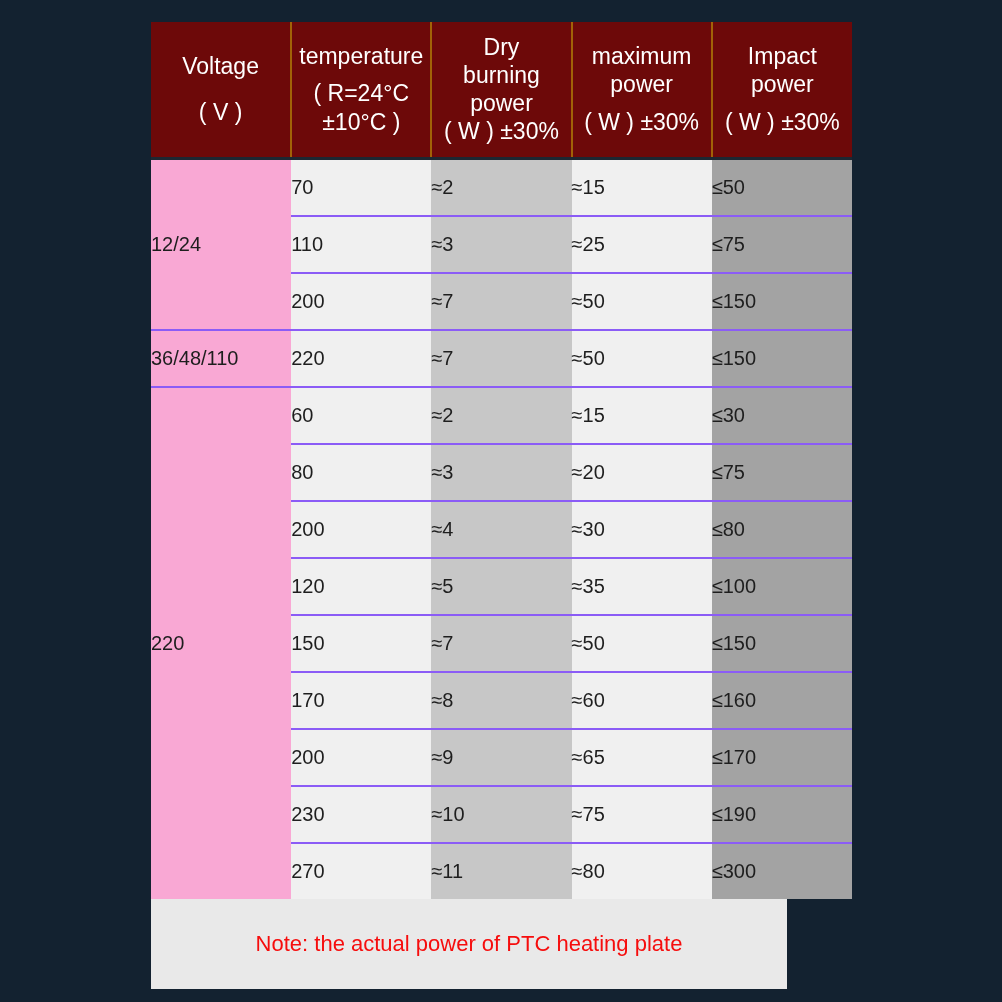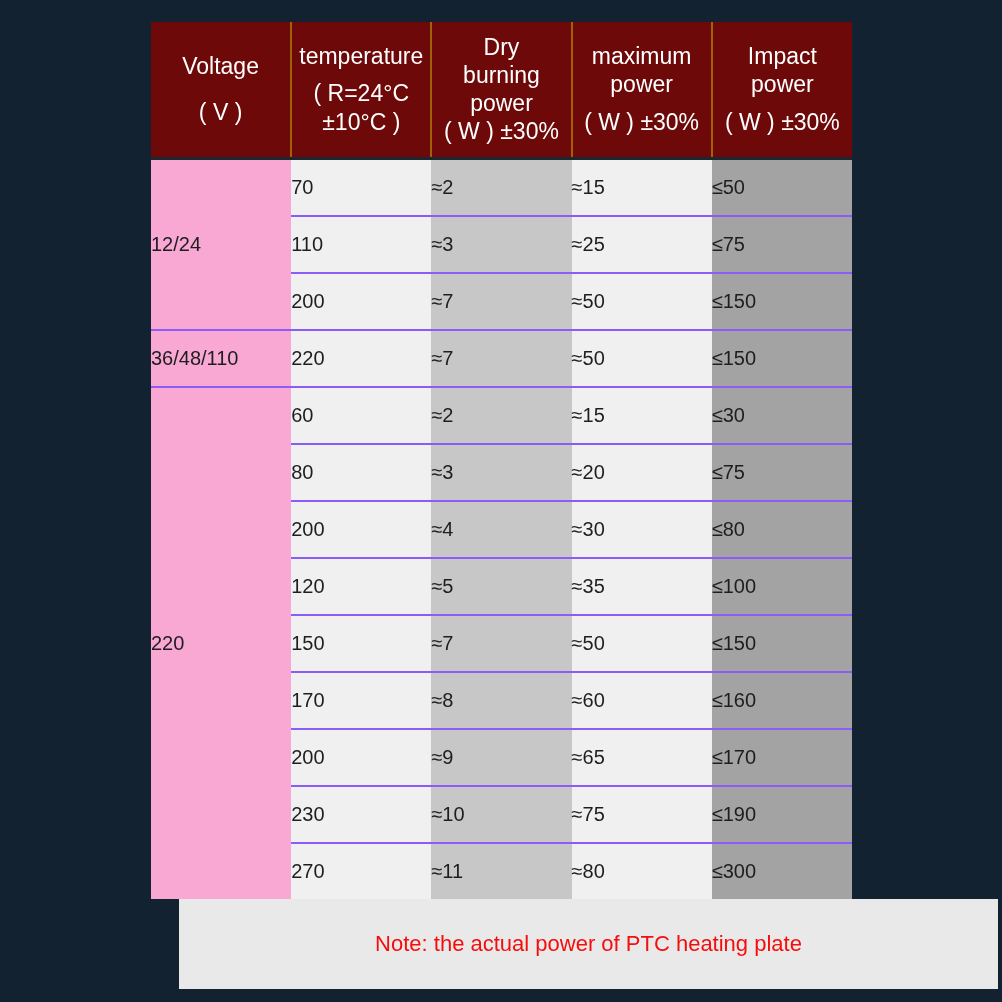--- a/index.html
+++ b/index.html
@@ -52,29 +52,28 @@
     padding: 0;
     border-top: 2px solid #8b5cf6;
   }
   td.bg-g { background: #c7c7c7; }
   td.bg-l { background: #f0f0f0; }
   td.bg-g2 { background: #a3a3a3; }
   td.vcell { background: #f9a8d4; }
 
   
   .note {
-    width: 819px; height: 90px;
+    width: 636px; height: 90px;
     background: #e9e9e9;
     display: flex; flex-direction: column;
     align-items: center; justify-content: center;
     gap: 7px;
     color: #f60d0d;
     font-size: 22px;
     line-height: 1.2;
-    margin-left: 28px;
   }
 </style>
 </head>
 <body>
 
 <div class="wrap">
   <table class="spec">
     <colgroup>
         <col>
         <col>

